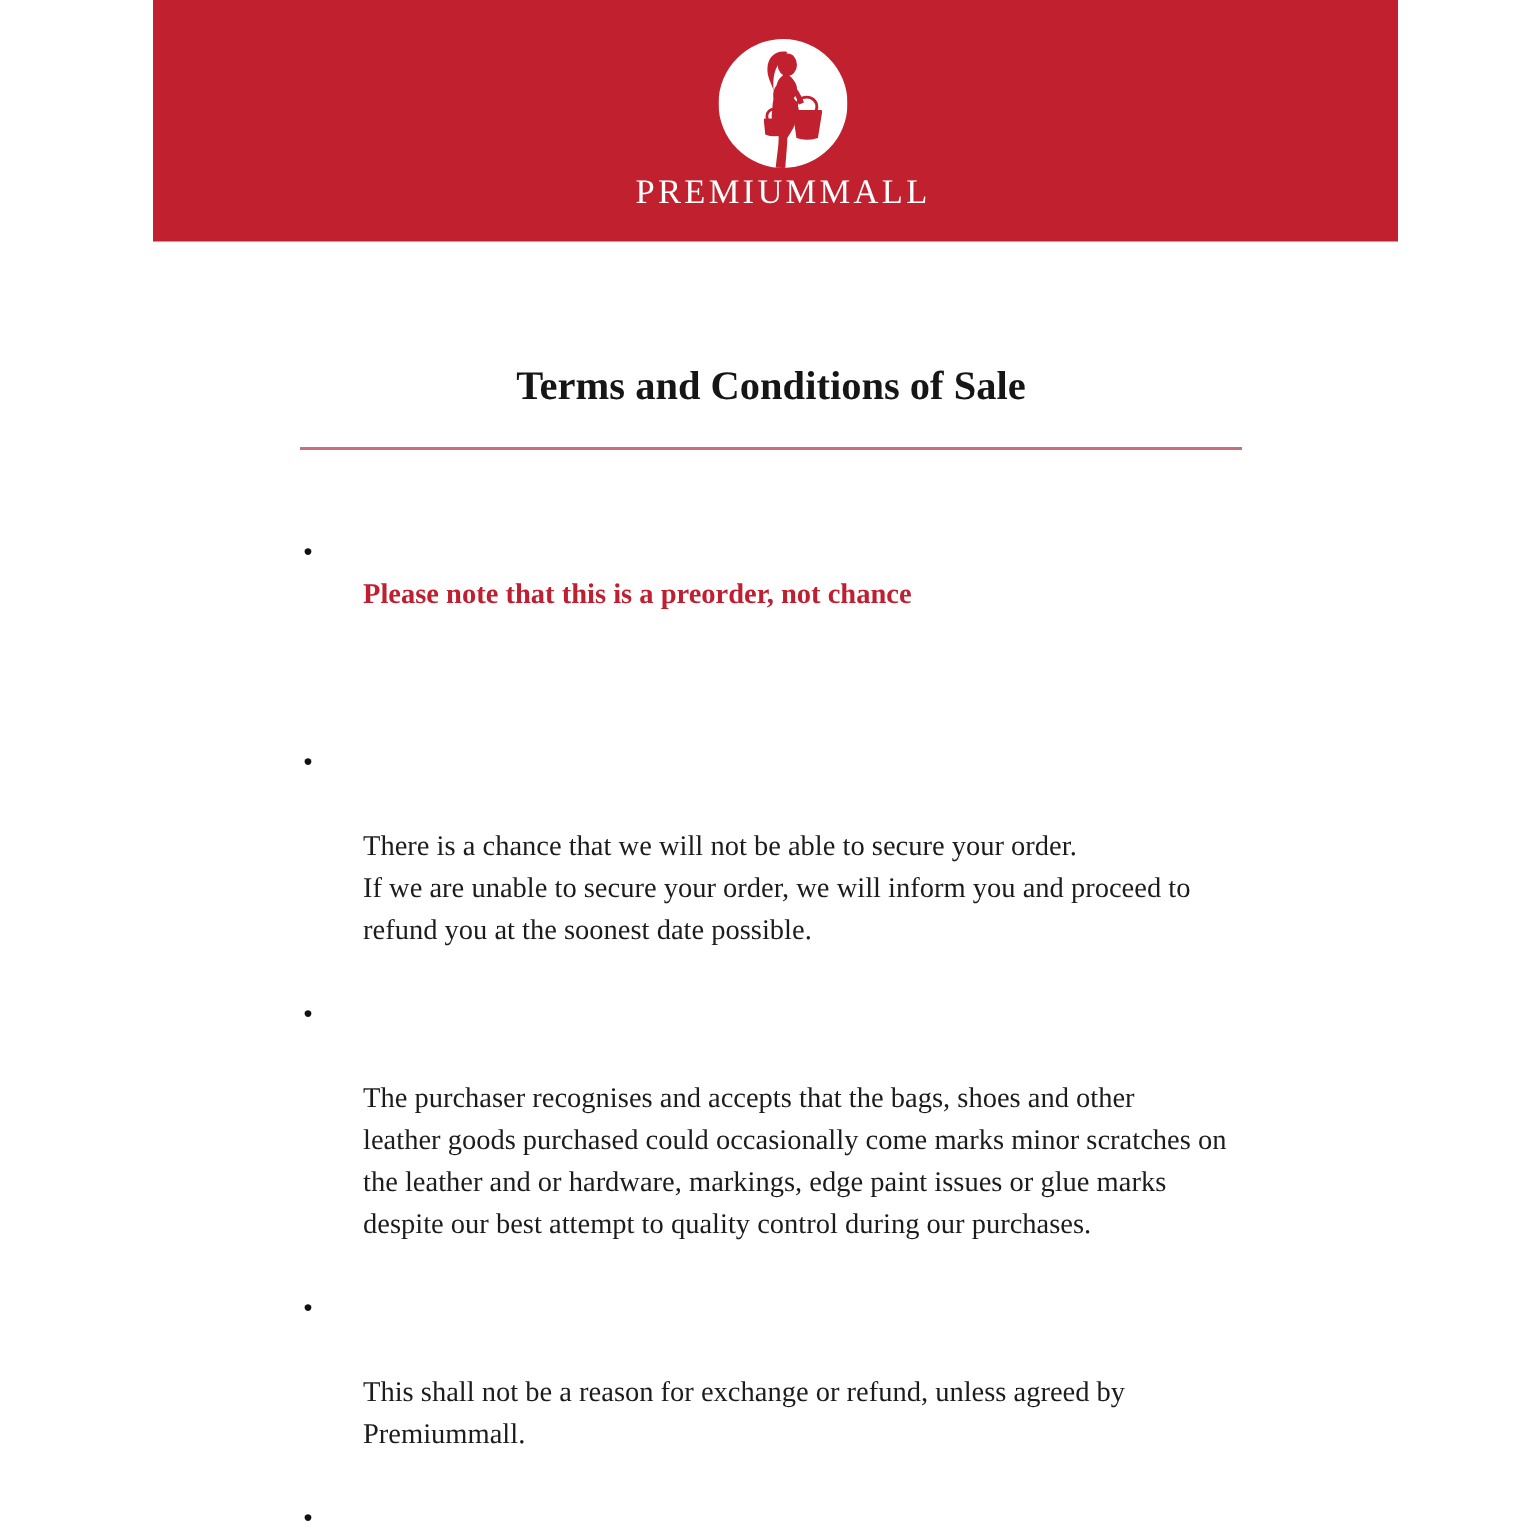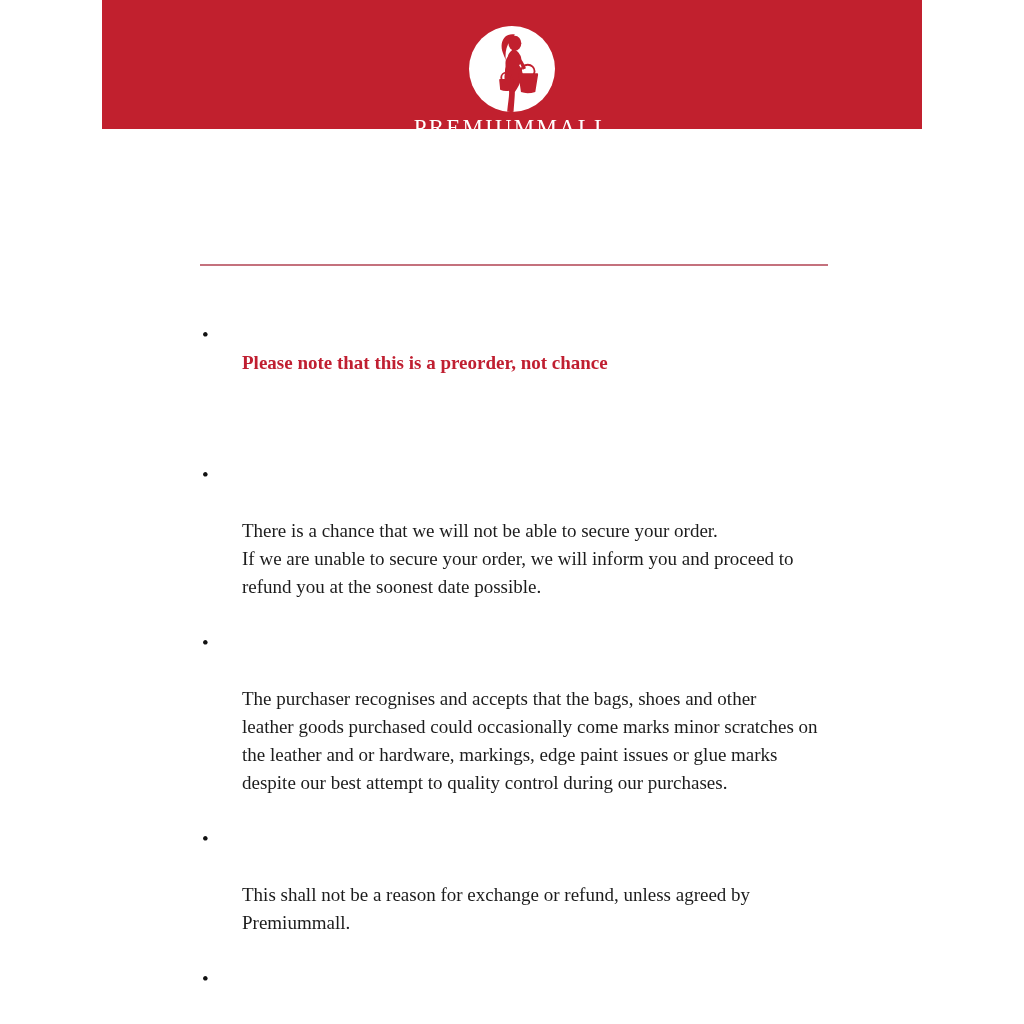--- a/index.html
+++ b/index.html
@@ -10,23 +10,24 @@
     background: #ffffff;
     overflow: hidden;
     font-family: "Liberation Serif", "DejaVu Serif", serif;
   }
   
   .banner {
     position: absolute;
     left: 102px;
     top: 0;
     width: 820px;
-    height: 129px;
+    height: 161px;
     background: #c1202e;
     text-align: center;
+    padding-left: 10px;
   }
   .logo-wrap {
     margin: 26px auto 0;
     width: 86px;
     height: 86px;
   }
   .logo-wrap svg { display: block; }
   .brand-name {
     margin-top: 4px;
     color: #ffffff;
@@ -131,24 +132,24 @@
 
           <path d="M 68 40 C 73 46 77 52 79.5 59 L 75 61 C 72 53.5 69 47.5 64.5 43 Z"></path>
 
           <ellipse cx="82" cy="63" rx="9.5" ry="9" fill="none" stroke="#c1202e" stroke-width="2.6"></ellipse>
 
           <path d="M 70.5 66 H 95 Q 96.8 66 96.4 68 L 92.5 92 Q 81.5 95.5 72.5 92.2 L 69 68 Q 68.8 66 70.5 66 Z"></path>
         </g>
       </svg>
     </div>
     <div class="brand-name">PREMIUMMALL</div>
-    <div class="brand-tagline">LUXURY MADE AFFORDABLE</div>
   </header>
 
   <main class="content">
+    <h1 class="doc-title">Terms and Conditions of Sale</h1>
     <hr class="title-divider">
     <ul class="terms-list" id="terms-list">
   <li class="term-item">
     <span class="bullet">•</span>
     <div class="term-text">
       <span class="term-highlight">Please note that this is a preorder, not chance</span>
       
     </div>
   </li>
 

